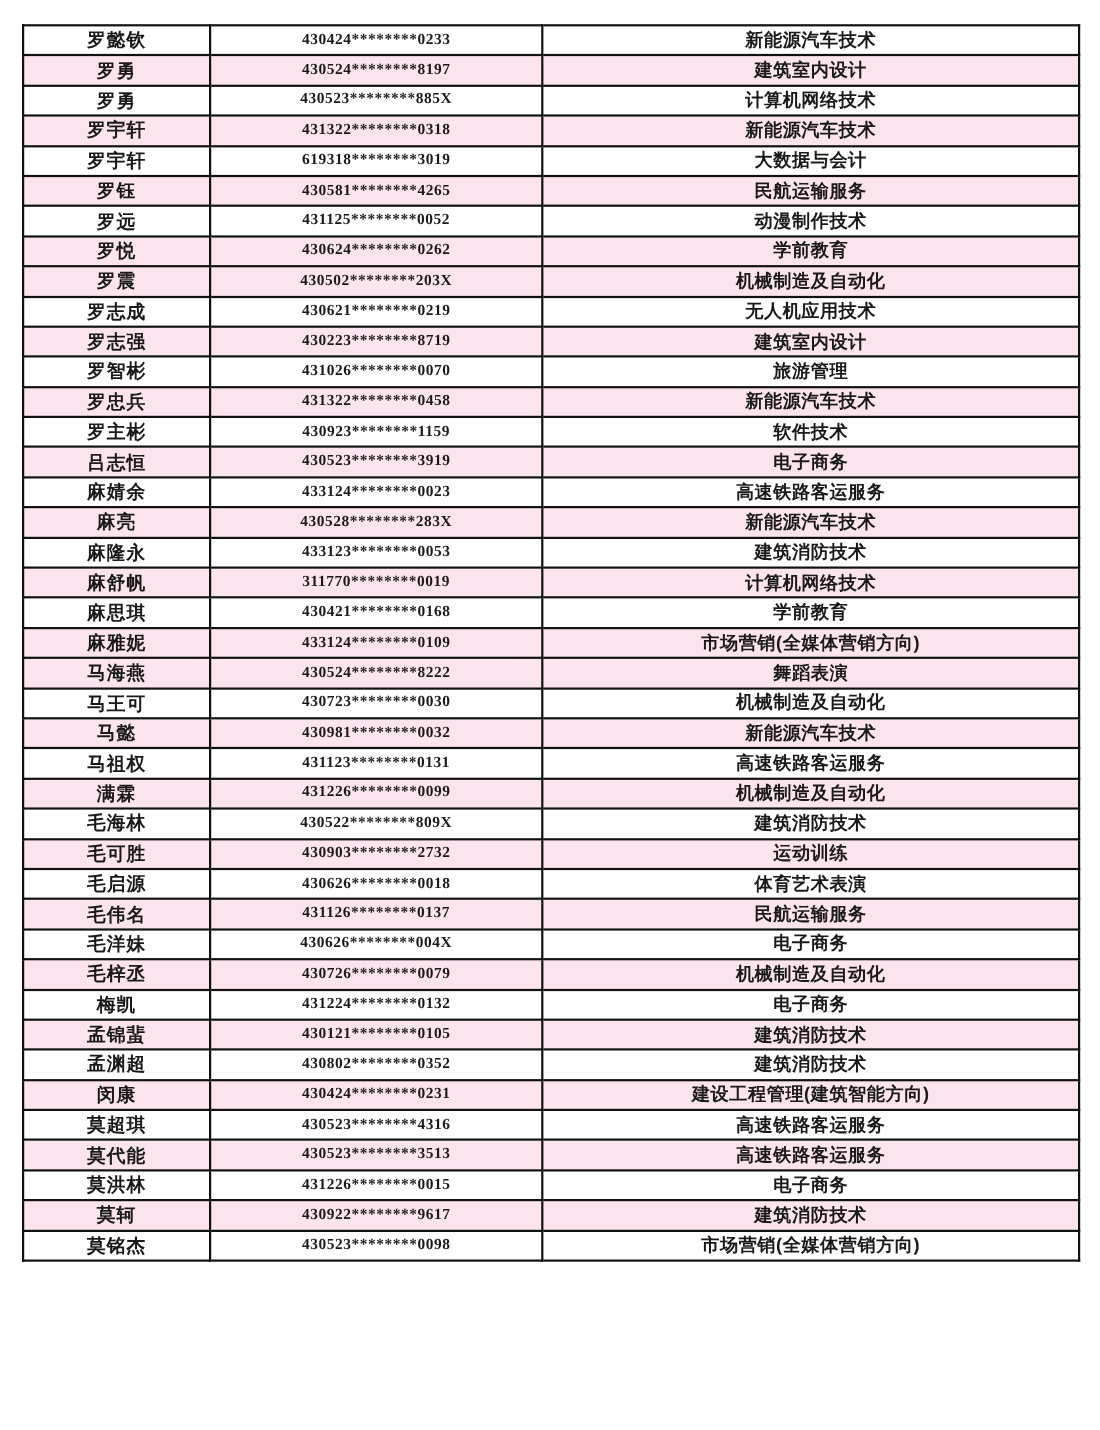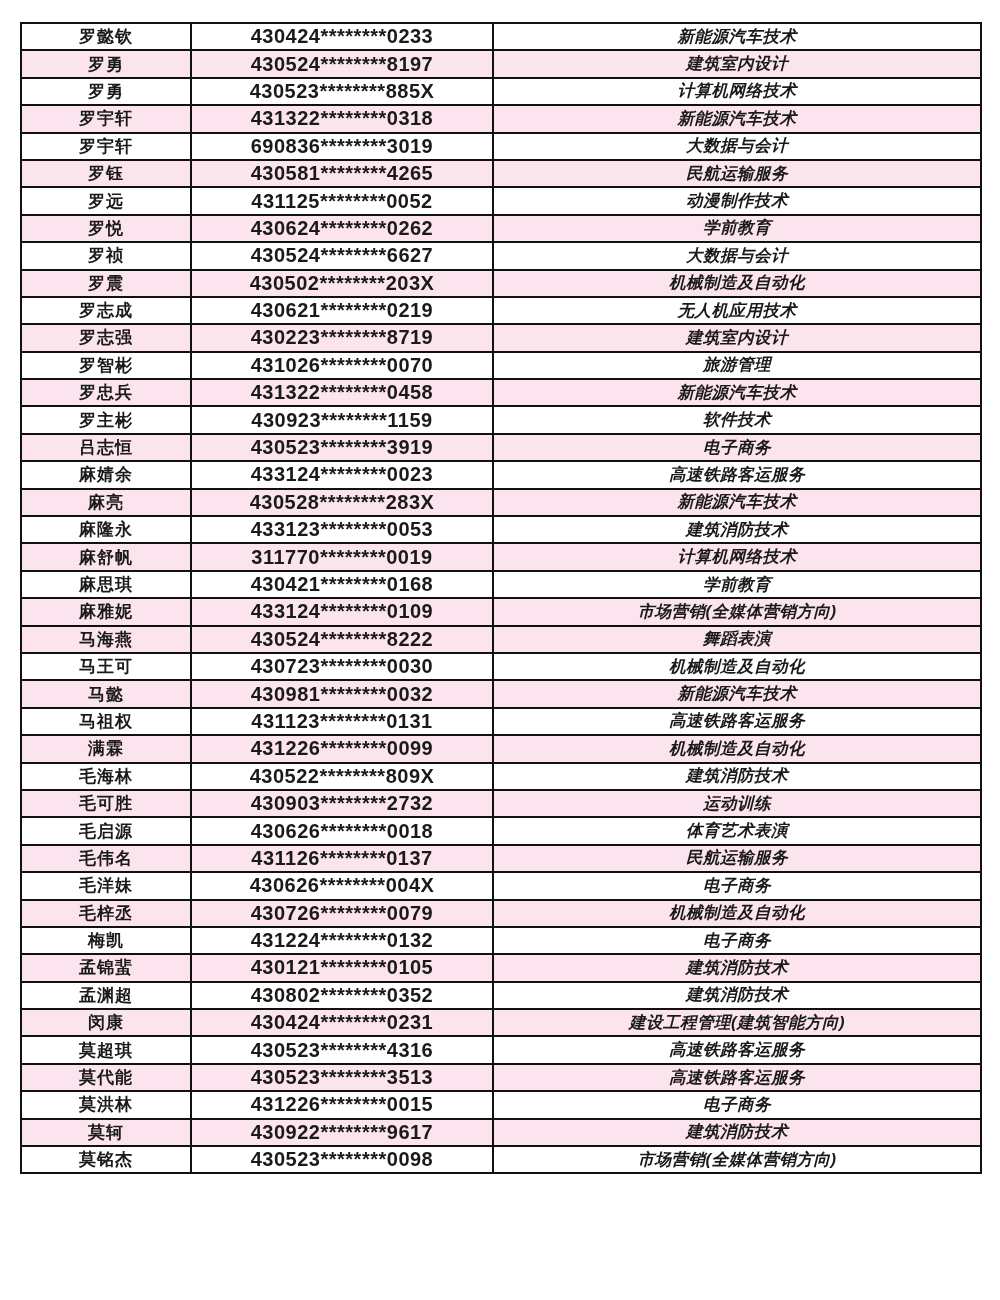--- a/index.html
+++ b/index.html
@@ -20,22 +20,22 @@
     padding:0 4px;
     text-align:center;
     vertical-align:middle;
     white-space:nowrap;
     overflow:hidden;
     font-weight:600;
     background:var(--row-white,#fff);
   }
   tr.pink td{background:var(--row-pink,#fbe4ee);}
   td.name-cell{font-size:17px;letter-spacing:1px;}
-  td.id-cell{font-size:20px;letter-spacing:0.5px;font-family:Liberation Sans, sans-serif;}
-  td.major-cell{font-size:16.5px;letter-spacing:0.5px;font-style:italic;}
+  td.id-cell{font-size:14px;letter-spacing:0.5px;font-family:Liberation Serif, serif;}
+  td.major-cell{font-size:16.5px;letter-spacing:0.5px;}
 </style>
 </head>
 <body style="color: rgb(26, 26, 26);">
 
 <div class="page">
   <table class="roster">
     <colgroup>
       <col style="width:170px">
       <col style="width:302px">
       <col style="width:488px">
@@ -56,42 +56,37 @@
           <td class="id-cell">430523********885X</td>
           <td class="major-cell">计算机网络技术</td>
         </tr>
         <tr class="pink">
           <td class="name-cell">罗宇轩</td>
           <td class="id-cell">431322********0318</td>
           <td class="major-cell">新能源汽车技术</td>
         </tr>
         <tr class="white">
           <td class="name-cell">罗宇轩</td>
-          <td class="id-cell">690836********3019</td>
+          <td class="id-cell">619318********3019</td>
           <td class="major-cell">大数据与会计</td>
         </tr>
         <tr class="pink">
           <td class="name-cell">罗钰</td>
           <td class="id-cell">430581********4265</td>
           <td class="major-cell">民航运输服务</td>
         </tr>
         <tr class="white">
           <td class="name-cell">罗远</td>
           <td class="id-cell">431125********0052</td>
           <td class="major-cell">动漫制作技术</td>
         </tr>
         <tr class="pink">
           <td class="name-cell">罗悦</td>
           <td class="id-cell">430624********0262</td>
           <td class="major-cell">学前教育</td>
-        </tr>
-        <tr class="white">
-          <td class="name-cell">罗祯</td>
-          <td class="id-cell">430524********6627</td>
-          <td class="major-cell">大数据与会计</td>
         </tr>
         <tr class="pink">
           <td class="name-cell">罗震</td>
           <td class="id-cell">430502********203X</td>
           <td class="major-cell">机械制造及自动化</td>
         </tr>
         <tr class="white">
           <td class="name-cell">罗志成</td>
           <td class="id-cell">430621********0219</td>
           <td class="major-cell">无人机应用技术</td>

